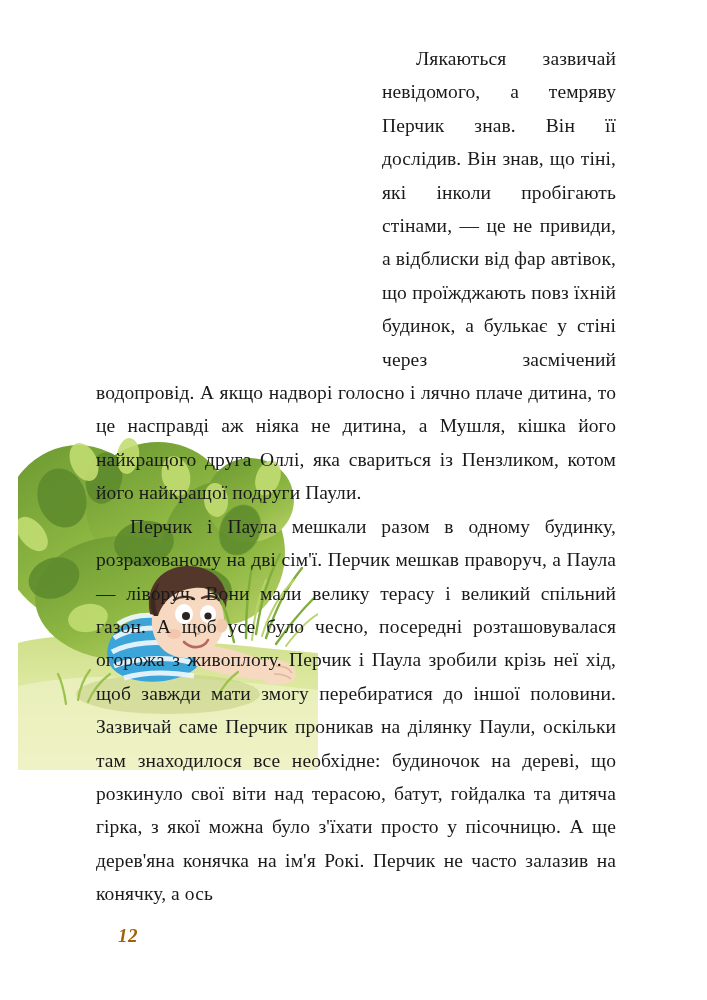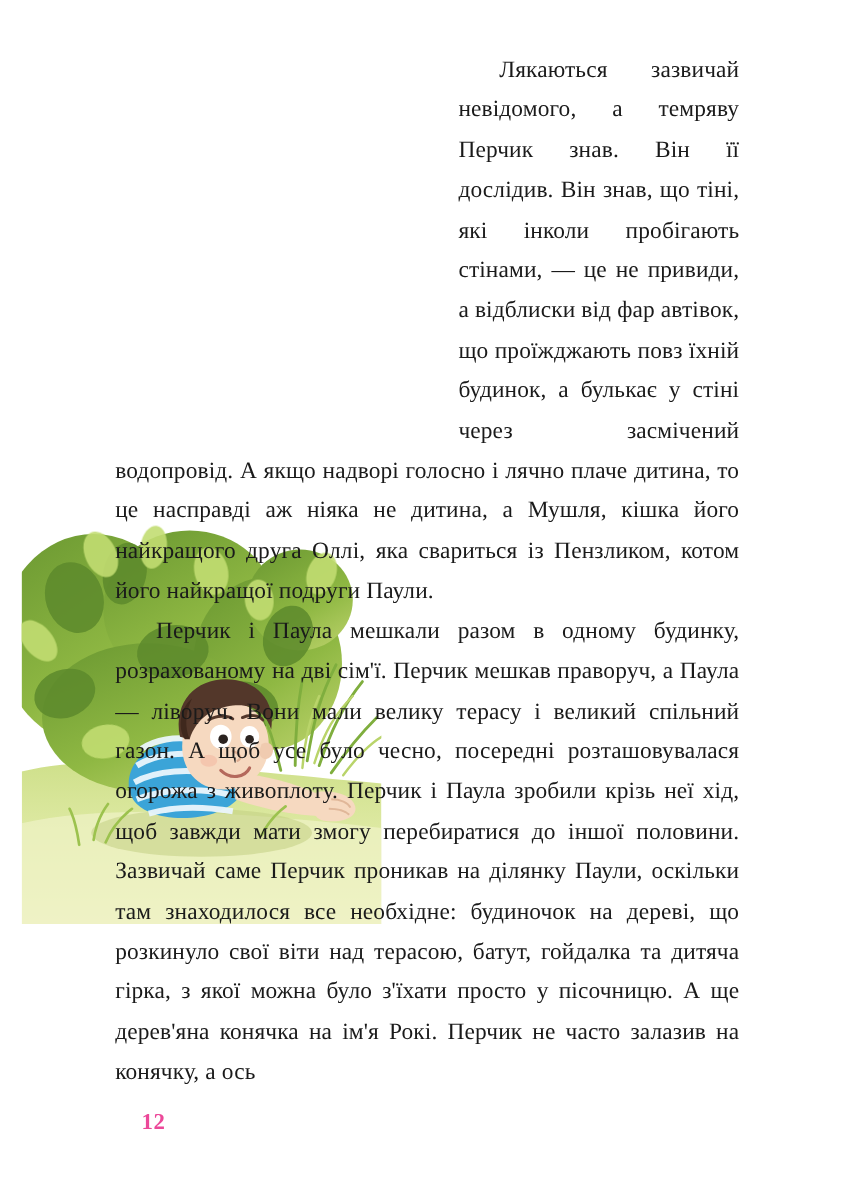--- a/index.html
+++ b/index.html
@@ -60,23 +60,24 @@
   }
   .illustration svg {
     display: block;
   }
 
   .page-number {
     position: absolute;
     left: 118px;
     top: 925px;
     font-family: "Liberation Serif", serif;
+    font-style: italic;
     font-weight: bold;
     font-size: 19px;
-    color: #ec4899;
+    color: #a16207;
     letter-spacing: 0.5px;
   }
 </style>
 </head>
 <body>
 
 <div class="page">
 
   <div class="illustration">
     <svg width="300" height="332" viewBox="0 0 300 332" xmlns="http://www.w3.org/2000/svg">

